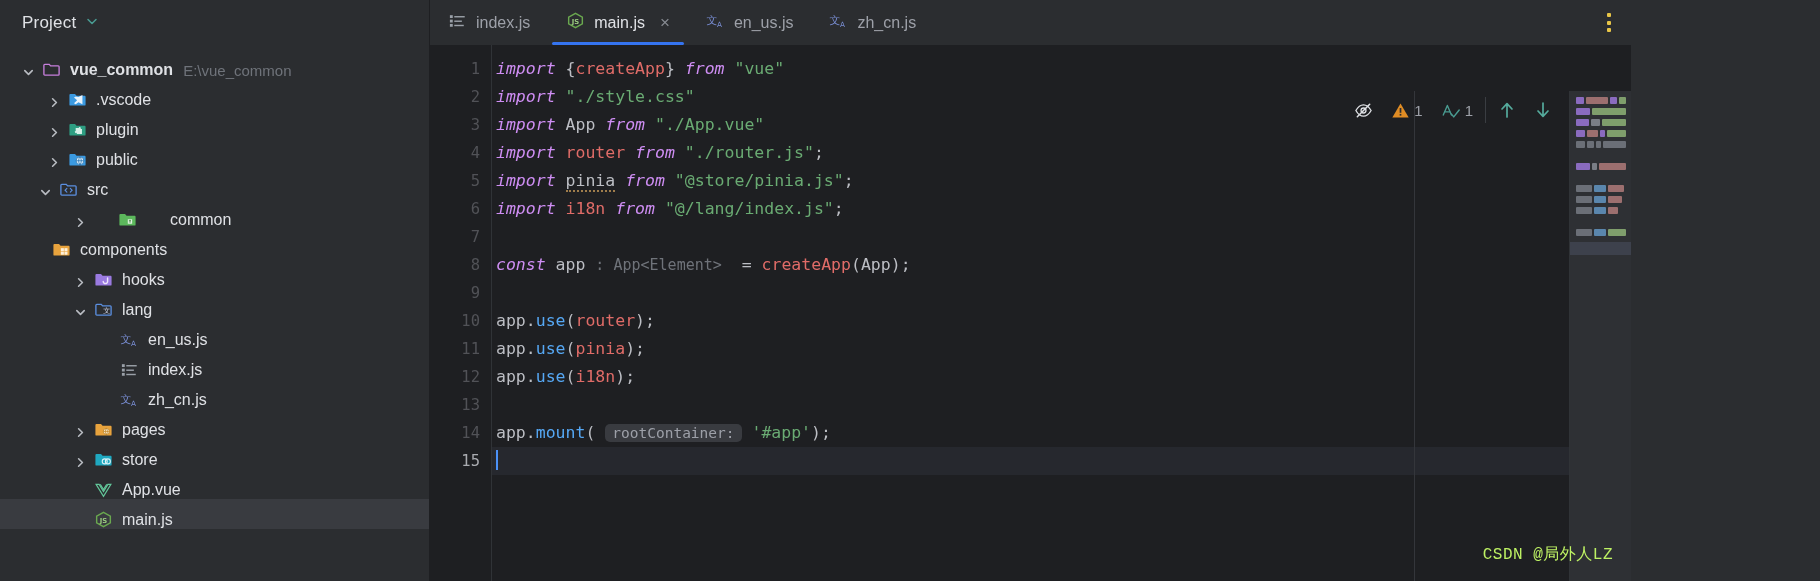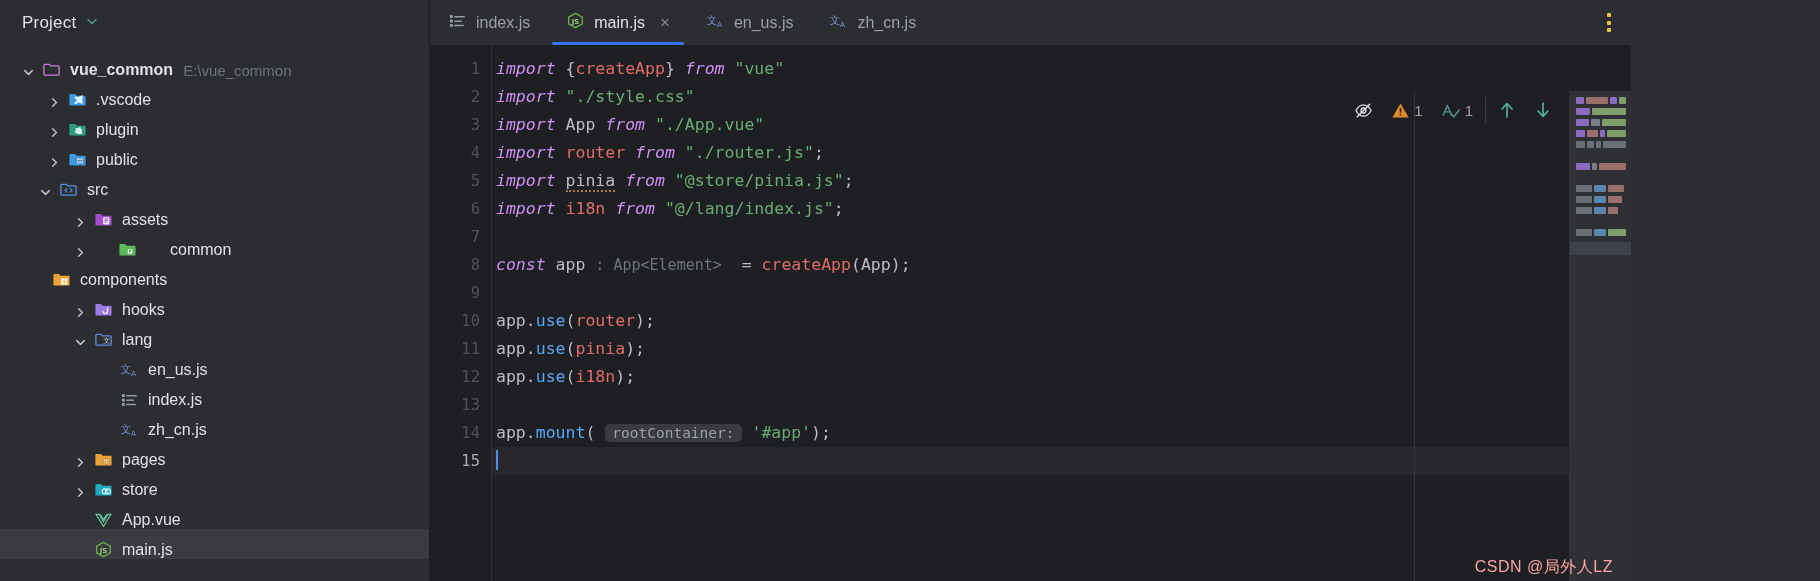--- a/index.html
+++ b/index.html
@@ -153,22 +153,22 @@
   }
   .mrow { height:9px; display:flex; gap:2px; margin-bottom:2px; }
   .mrow span { display:block; height:7px; border-radius:1px; }
   .mcur {
     height:13px; background:#4a5160; opacity:.55; margin:4px 0 0 -6px;
     width:62px;
   }
 
   
   .watermark {
-    position:absolute; right:18px; bottom:3px;
-    color:#fca5a5; font-size:16px; letter-spacing:.5px; z-index:6;
+    position:absolute; right:18px; bottom:16px;
+    color:#bef264; font-size:16px; letter-spacing:.5px; z-index:6;font-family:Liberation Mono, monospace;
   }
   .vline {
     position:absolute; top:46px; bottom:0; width:1px;
     background:#34363b; right:216px;
   }
 </style>
 </head>
 <body>
 
 <div class="app">
@@ -292,35 +292,20 @@
               <path d="M2.8 4.6 L6.5 8.4 L10.2 4.6" fill="none" stroke="#b9bcc2" stroke-width="1.6" stroke-linecap="round" stroke-linejoin="round"></path>
             </svg>
           </span>
           <span class="ficon">
             <svg width="19" height="19" viewBox="0 0 20 20">
               <path d="M2 5.5 A.9.9 0 0 1 2.9 4.6 L7.6 4.6 L9.1 6.2 L17.1 6.2 A.9.9 0 0 1 18 7.1 L18 15 A.9.9 0 0 1 17.1 15.9 L2.9 15.9 A.9.9 0 0 1 2 15 Z" fill="none" stroke="#5b8fe0" stroke-width="1.4"></path>
               <path d="M8.3 8.8 L6.4 10.8 L8.3 12.8 M11.9 8.8 L13.8 10.8 L11.9 12.8" fill="none" stroke="#5b8fe0" stroke-width="1.2" stroke-linecap="round"></path>
             </svg>
           </span>
           <span class="tname">src</span>
-        </div>
-        <div class="tree-item" style="padding-left: 74px;">
-          <span class="arrow">
-            <svg width="13" height="13" viewBox="0 0 13 13">
-              <path d="M4.6 2.8 L8.4 6.5 L4.6 10.2" fill="none" stroke="#b9bcc2" stroke-width="1.6" stroke-linecap="round" stroke-linejoin="round"></path>
-            </svg>
-          </span>
-          <span class="ficon">
-            <svg width="19" height="19" viewBox="0 0 20 20">
-              <path d="M1.5 5.2 A1 1 0 0 1 2.5 4.2 L7.4 4.2 L9 6 L17.5 6 A1 1 0 0 1 18.5 7 L18.5 15.4 A1 1 0 0 1 17.5 16.4 L2.5 16.4 A1 1 0 0 1 1.5 15.4 Z" fill="#a050c8"></path>
-              <rect x="9.6" y="7.6" width="6.6" height="7.6" rx=".7" fill="#f0dff7"></rect>
-              <path d="M11 9.4 h3.8 M11 11 h3.8 M11 12.6 h2.4" stroke="#8a3ba8" stroke-width=".8"></path>
-            </svg>
-          </span>
-          <span class="tname">assets</span>
         </div>
         <div class="tree-item" style="padding-left: 74px; gap: 24px;">
           <span class="arrow">
             <svg width="13" height="13" viewBox="0 0 13 13">
               <path d="M4.6 2.8 L8.4 6.5 L4.6 10.2" fill="none" stroke="#b9bcc2" stroke-width="1.6" stroke-linecap="round" stroke-linejoin="round"></path>
             </svg>
           </span>
           <span class="ficon">
             <svg width="19" height="19" viewBox="0 0 20 20">
               <path d="M1.5 5.2 A1 1 0 0 1 2.5 4.2 L7.4 4.2 L9 6 L17.5 6 A1 1 0 0 1 18.5 7 L18.5 15.4 A1 1 0 0 1 17.5 16.4 L2.5 16.4 A1 1 0 0 1 1.5 15.4 Z" fill="#5cb85c"></path>

